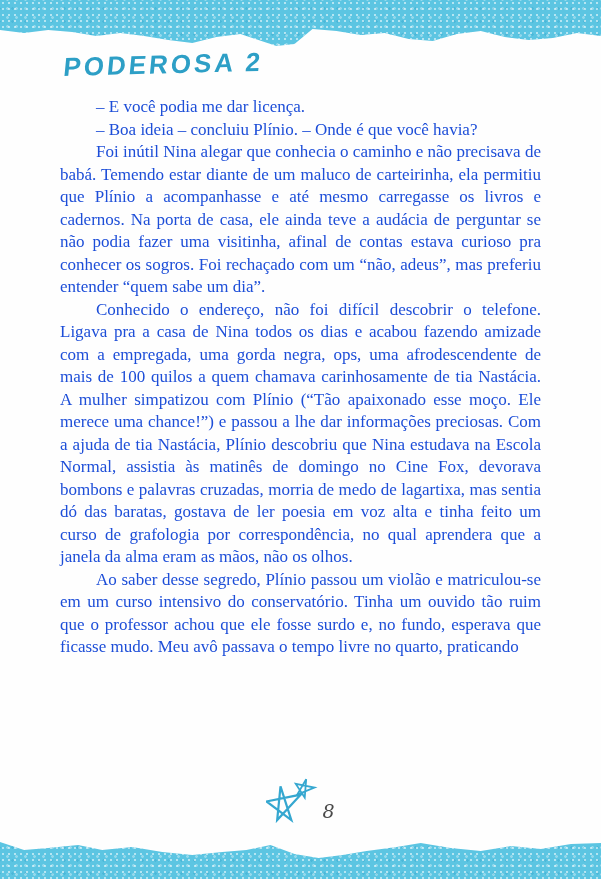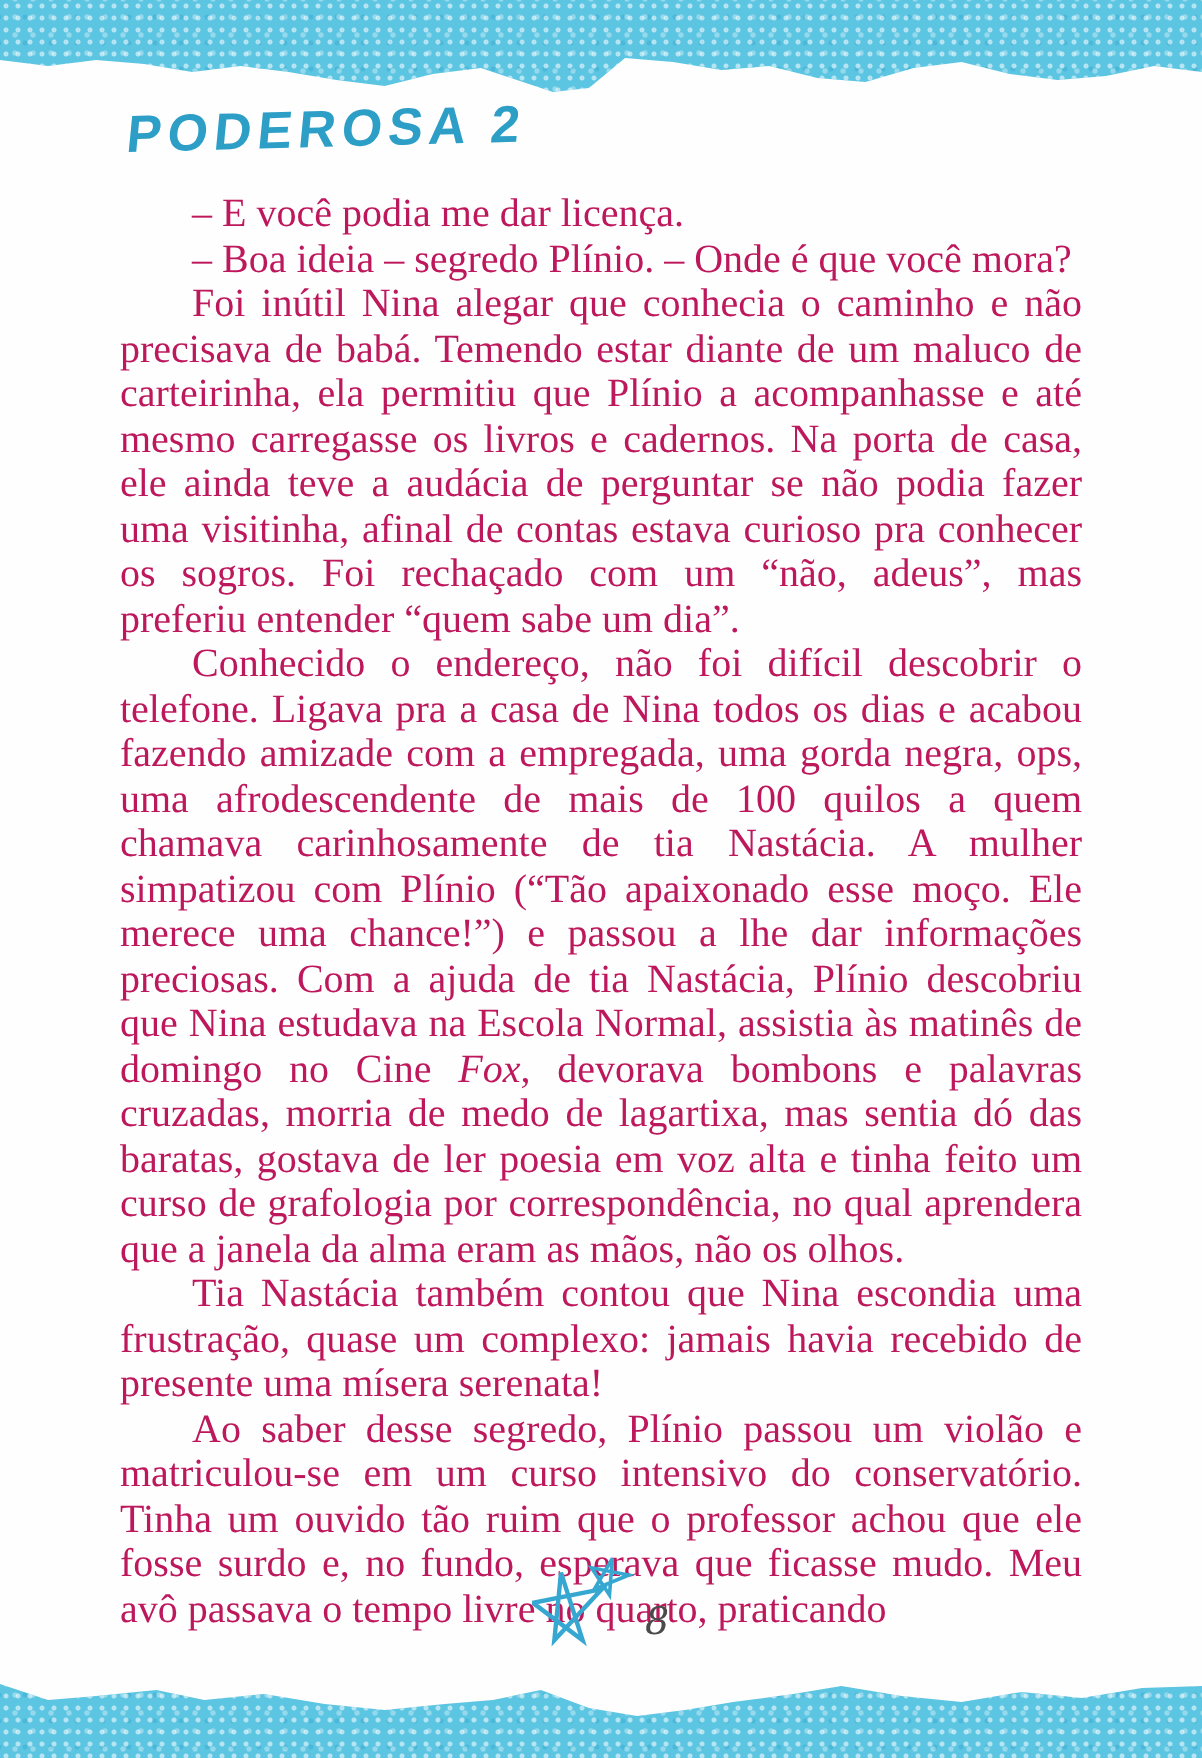--- a/index.html
+++ b/index.html
@@ -44,26 +44,26 @@
     position:absolute;top:52px;left:62px;margin:0;
     font-family:"Liberation Sans", sans-serif;
     font-size:26px;font-weight:bold;
     letter-spacing:3px;
     color:#2d9fc6;
     transform:rotate(-1.5deg) skewX(-7deg);
     transform-origin:left bottom;
   }
   .body{
     position:absolute;top:96px;left:60px;width:481px;
-    font-size:20px;line-height:22.5px;
-    color:#be185d;
+    font-size:17px;line-height:22.5px;
+    color:#1d4ed8;
     text-align:justify;
   }
   .body p{margin:0;text-indent:36px;}
-  .body .it{font-style:italic;}
+  .body .it{}
   .footer{
     position:absolute;top:776px;left:0;right:0;
     display:flex;justify-content:center;align-items:flex-end;
   }
   .stars{display:block;margin-right:4px;}
   .pagenum{
     font-family:"DejaVu Serif", serif;
     font-style:italic;
     font-size:19px;
     color:#4a4a4a;
@@ -74,24 +74,23 @@
 <body>
 
 <div class="page">
 
   <div class="band band-top"></div>
 
   <h1 class="title">PODEROSA 2</h1>
 
   <div class="body">
       <p><span>– E você podia me dar licença.</span></p>
-      <p><span>– Boa ideia – segredo Plínio. – Onde é que você mora?</span></p>
+      <p><span>– Boa ideia – concluiu Plínio. – Onde é que você havia?</span></p>
       <p><span>Foi inútil Nina alegar que conhecia o caminho e não precisava de babá. Temendo estar diante de um maluco de carteirinha, ela permitiu que Plínio a acompanhasse e até mesmo carregasse os livros e cadernos. Na porta de casa, ele ainda teve a audácia de perguntar se não podia fazer uma visitinha, afinal de contas estava curioso pra conhecer os sogros. Foi rechaçado com um “não, adeus”, mas preferiu entender “quem sabe um dia”.</span></p>
       <p><span>Conhecido o endereço, não foi difícil descobrir o telefone. Ligava pra a casa de Nina todos os dias e acabou fazendo amizade com a empregada, uma gorda negra, ops, uma afrodescendente de mais de 100 quilos a quem chamava carinhosamente de tia Nastácia. A mulher simpatizou com Plínio (“Tão apaixonado esse moço. Ele merece uma chance!”) e passou a lhe dar informações preciosas. Com a ajuda de tia Nastácia, Plínio descobriu que Nina estudava na Escola Normal, assistia às matinês de domingo no Cine </span><span class="it">Fox</span><span>, devorava bombons e palavras cruzadas, morria de medo de lagartixa, mas sentia dó das baratas, gostava de ler poesia em voz alta e tinha feito um curso de grafologia por correspondência, no qual aprendera que a janela da alma eram as mãos, não os olhos.</span></p>
-      <p><span>Tia Nastácia também contou que Nina escondia uma frustração, quase um complexo: jamais havia recebido de presente uma mísera serenata!</span></p>
       <p><span>Ao saber desse segredo, Plínio passou um violão e matriculou-se em um curso intensivo do conservatório. Tinha um ouvido tão ruim que o professor achou que ele fosse surdo e, no fundo, esperava que ficasse mudo. Meu avô passava o tempo livre no quarto, praticando</span></p>
     </div>
 
   <div class="footer">
     <svg class="stars" width="52" height="48" viewBox="0 0 52 48" fill="none" stroke="#35a7d0" stroke-width="2.2" stroke-linejoin="miter">
 
       <path d="M17 10 L23 45 L1 23 L36 21 L9 43 Z" transform="rotate(-8 18 28)"></path>
 
       <path d="M38 3 L41 21 L29 10 L48 9 L33 20 Z" transform="rotate(14 38 12)" stroke-width="1.8"></path>
     </svg>

